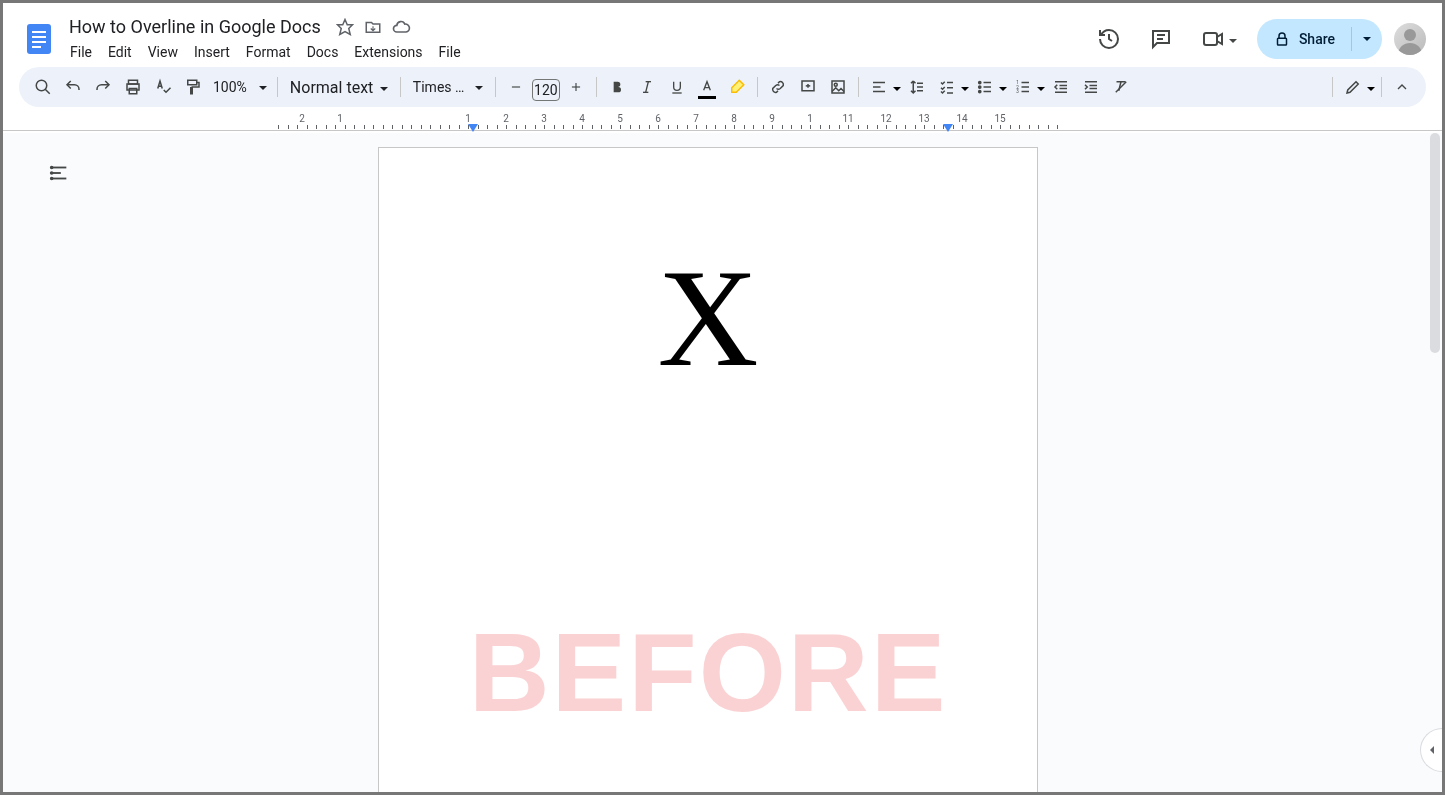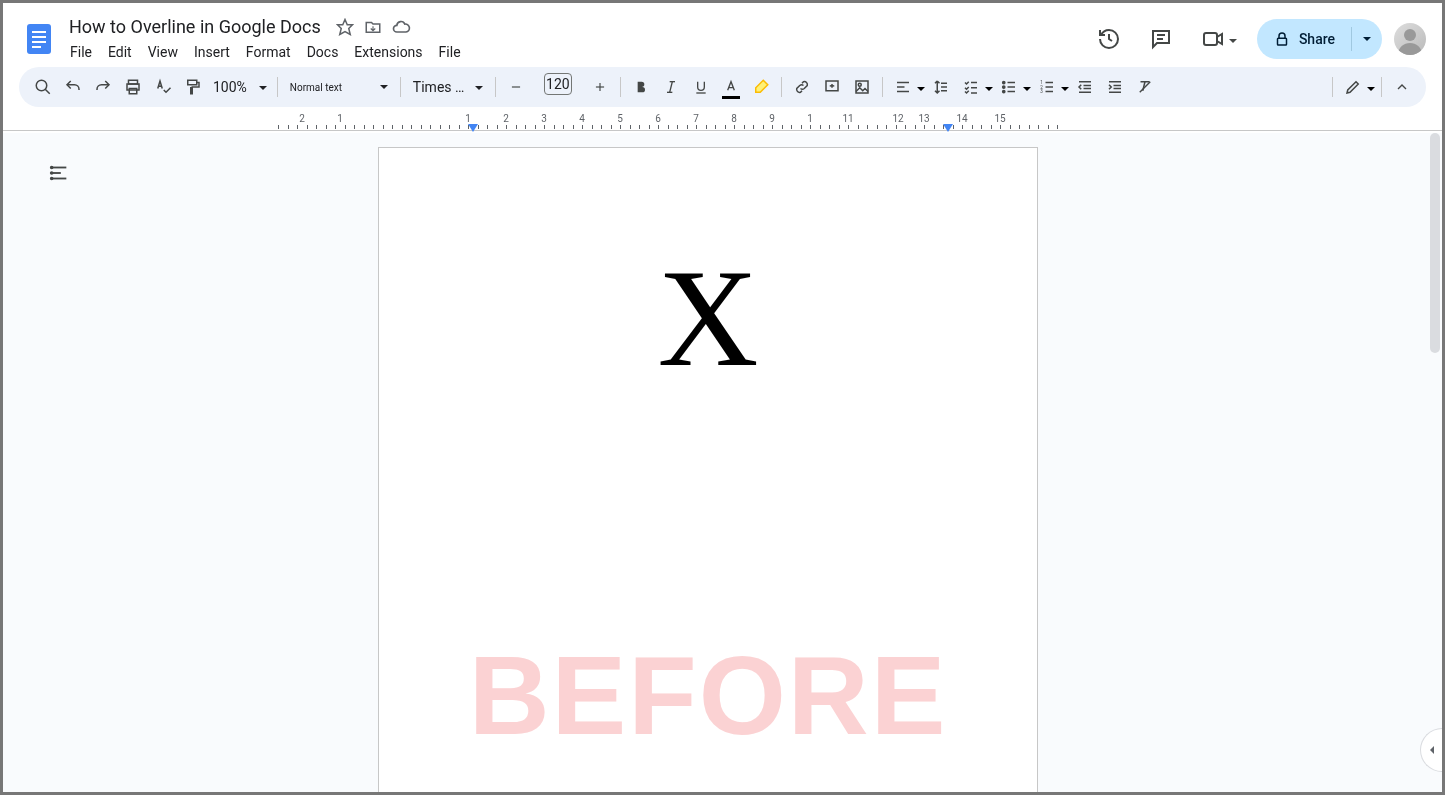--- a/index.html
+++ b/index.html
@@ -21,37 +21,37 @@
 .share-divider { width:1px; height:24px; background:#a0c8e0; }
 .share-drop { width:30px; height:40px; display:flex; align-items:center; justify-content:center; }
 .avatar { width:32px; height:32px; border-radius:16px; background:linear-gradient(135deg,#ddd,#bbb); overflow:hidden; display:flex; align-items:center; justify-content:center; }
 .avatar svg { width:32px; height:32px; }
 .toolbar { height:40px; margin:0 16px; background:#edf2fa; border-radius:24px; display:flex; align-items:center; padding:0 10px; gap:2px; }
 .tool-btn { width:28px; height:28px; display:flex; align-items:center; justify-content:center; color:#444746; cursor:pointer; border-radius:4px; }
 .tool-sep { width:1px; height:20px; background:#c7c7c7; margin:0 4px; }
 .zoom-sel { display:flex; align-items:center; gap:12px; padding:0 4px; cursor:pointer; }
 .zoom-sel span { font-size:14px; color:#202124; }
 .style-sel { display:flex; align-items:center; justify-content:space-between; width:110px; padding:0 6px; cursor:pointer; }
-.style-sel span { font-size:10px; color:#202124; }
+.style-sel span { font-size:16px; color:#202124; }
 .font-sel { display:flex; align-items:center; justify-content:space-between; width:82px; padding:0 6px; cursor:pointer; }
 .font-sel span { font-size:14px; color:#202124; white-space:nowrap; overflow:hidden; text-overflow:ellipsis; }
-.fontsize { display:flex; align-items:flex-start; gap:14px; }
+.fontsize { display:flex; align-items:flex-end; gap:2px; }
 .fontsize input { width:28px; height:22px; text-align:center; border:1px solid #747775; border-radius:4px; font-size:14px; background:transparent; color:#202124; }
 .tool-drop { display:flex; align-items:center; }
 .ruler-area { height:20px; position:relative; border-bottom:1px solid #c7c7c7; margin-top:4px; }
 .ruler { position:absolute; left:375px; right:0; height:20px; font-size:10px; color:#5f6368; }
 .ruler-num { position:absolute; top:2px; transform:translateX(-50%); }
 .ruler-marker-l { position:absolute; top:8px; left:465px; }
 .ruler-marker-r { position:absolute; top:8px; left:940px; }
 .content { position:absolute; top:130px; left:0; right:0; bottom:0; background:#f9fbfd; overflow:hidden; }
 .outline-btn { position:absolute; left:44px; top:28px; width:24px; height:24px; display:flex; align-items:center; justify-content:center; color:#444746; cursor:pointer; }
 .page { position:absolute; left:375px; top:14px; width:660px; height:930px; background:#fff; border:1px solid #c7c7c7; }
 .page-content { padding:100px 70px; text-align:center; }
 .big-x { font-family:"Times New Roman",serif; font-size:140px; color:#000; line-height:1; }
-.watermark { position:absolute; left:50%; top:483px; transform:translateX(-50%); font-size:112px; font-weight:700; color:#fbd2d3; letter-spacing:2px; font-family:Arial,sans-serif; }
+.watermark { position:absolute; left:50%; top:460px; transform:translateX(-50%); font-size:112px; font-weight:700; color:#fbd2d3; letter-spacing:2px; font-family:Arial,sans-serif; }
 .scrollbar { position:absolute; right:2px; top:130px; width:10px; height:655px; }
 .scrollthumb { position:absolute; top:0; width:10px; height:220px; background:#dadce0; border-radius:5px; }
 .side-tab { position:absolute; right:0; bottom:20px; width:22px; height:44px; background:#fff; border:1px solid #dadce0; border-right:none; border-radius:22px 0 0 22px; display:flex; align-items:center; justify-content:center; color:#5f6368; }
 .text-color-btn { position:relative; }
 .text-color-btn::after { content:''; position:absolute; bottom:2px; left:5px; right:5px; height:3px; background:#000; }
 .dropdown-arrow svg { width:8px; height:8px; }
 .collapse-btn { margin-left:auto; }
 </style>
 </head>
 <body>
@@ -387,21 +387,21 @@
       <div class="ruler-num" style="left: 128px;">2</div>
       <div class="ruler-num" style="left: 166px;">3</div>
       <div class="ruler-num" style="left: 204px;">4</div>
       <div class="ruler-num" style="left: 242px;">5</div>
       <div class="ruler-num" style="left: 280px;">6</div>
       <div class="ruler-num" style="left: 318px;">7</div>
       <div class="ruler-num" style="left: 356px;">8</div>
       <div class="ruler-num" style="left: 394px;">9</div>
       <div class="ruler-num" style="left: 432px;">1</div>
       <div class="ruler-num" style="left: 470px;">11</div>
-      <div class="ruler-num" style="left: 508px; margin-left: 12px;">12</div>
+      <div class="ruler-num" style="left: 508px;">12</div>
       <div class="ruler-num" style="left: 546px;">13</div>
       <div class="ruler-num" style="left: 584px;">14</div>
       <div class="ruler-num" style="left: 622px;">15</div>
       <div style="position: absolute; left: -100px; top: 14px; width: 1px; height: 4px; background: rgb(95, 99, 104);"></div>
       <div style="position: absolute; left: -90.5px; top: 14px; width: 1px; height: 4px; background: rgb(95, 99, 104);"></div>
       <div style="position: absolute; left: -81px; top: 14px; width: 1px; height: 4px; background: rgb(95, 99, 104);"></div>
       <div style="position: absolute; left: -71.5px; top: 14px; width: 1px; height: 4px; background: rgb(95, 99, 104);"></div>
       <div style="position: absolute; left: -62px; top: 14px; width: 1px; height: 4px; background: rgb(95, 99, 104);"></div>
       <div style="position: absolute; left: -52.5px; top: 14px; width: 1px; height: 4px; background: rgb(95, 99, 104);"></div>
       <div style="position: absolute; left: -43px; top: 14px; width: 1px; height: 4px; background: rgb(95, 99, 104);"></div>

